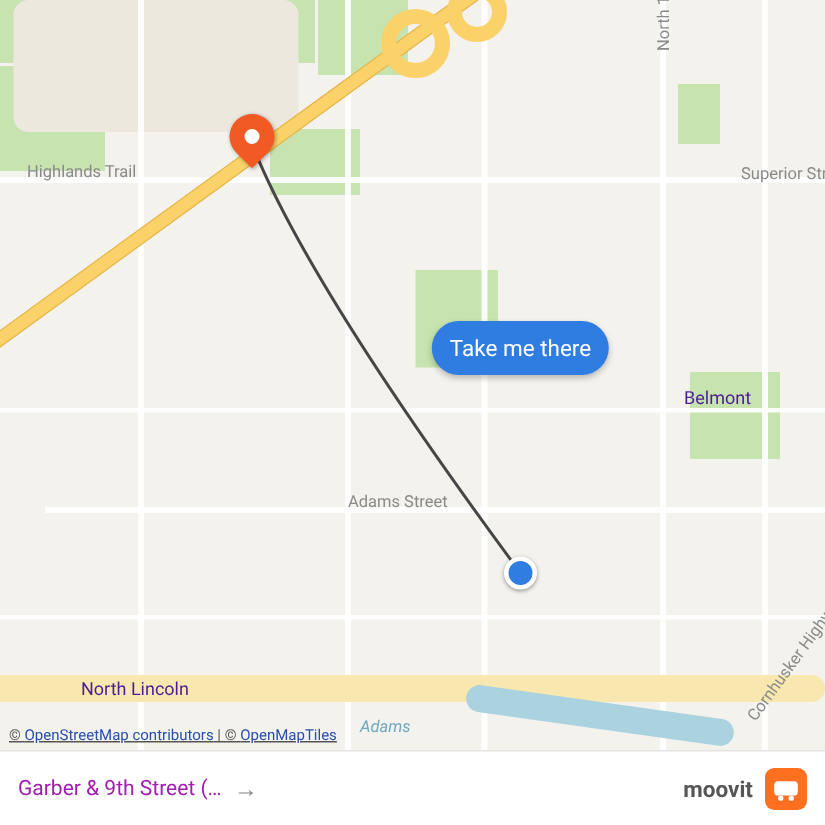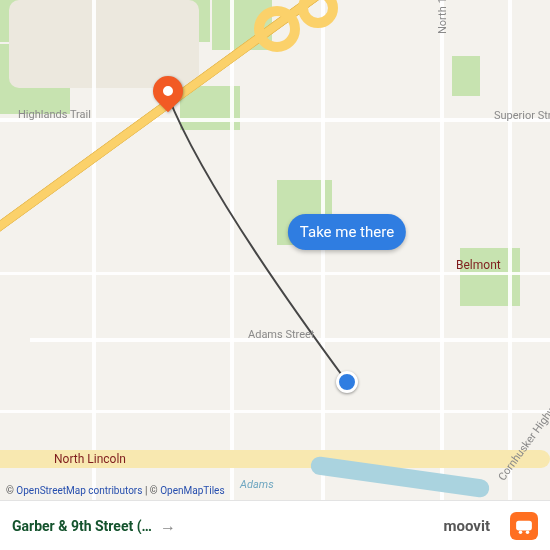--- a/index.html
+++ b/index.html
@@ -5,44 +5,44 @@
   * { margin: 0; padding: 0; box-sizing: border-box; }
   html, body { width: 550px; height: 550px; overflow: hidden; font-family: -apple-system, BlinkMacSystemFont, "Segoe UI", Roboto, Arial, sans-serif; }
   .container { position: relative; width: 532px; height: 550px; background: #fff; }
   .map-area { position: absolute; top: 0; left: 0; width: 550px; height: 500px; background: #f4f2ed; overflow: hidden; }
   
   .park { position: absolute; background: #c7e3b0; }
   .water { position: absolute; background: #aad3df; }
   .neighborhood { position: absolute; background: #ece8de; }
   .grid-line { position: absolute; background: #fff; opacity: .9; }
   .road-label { position: absolute; color: #8a8a8a; font-size: 11px; white-space: nowrap; }
-  .area-label { position: absolute; color: #7f1d1d; font-size: 12px; white-space: nowrap; }
+  .area-label { position: absolute; color: #4c1d95; font-size: 12px; white-space: nowrap; }
   
   .hw77 { position: absolute; width: 620px; height: 10px; background: #fbd16a; border-top: 1px solid #e6b84e; border-bottom: 1px solid #e6b84e; top: 250px; left: -40px; transform-origin: left center; transform: rotate(-36deg); border-radius: 6px; }
   .hw-big { position: absolute; width: 560px; height: 18px; background: #f8e8b0; top: 450px; left: -10px; border-radius: 9px; }
   
   .loop { position: absolute; border: 10px solid #fbd16a; border-radius: 50%; background: transparent; }
   
   svg.arc { position: absolute; top: 0; left: 0; width: 550px; height: 500px; pointer-events: none; }
   
   .origin { position: absolute; width: 22px; height: 22px; border-radius: 50%; background: #2f7de1; border: 3px solid #fff; box-shadow: 0 1px 3px rgba(0,0,0,.4); transform: translate(-50%, -50%); }
   
   .dest { position: absolute; transform: translate(-50%, -100%); }
   .dest-pin { width: 30px; height: 30px; background: #f25a24; border-radius: 50% 50% 50% 0; transform: rotate(-45deg); box-shadow: 0 1px 3px rgba(0,0,0,.35); position: relative; }
   .dest-pin::after { content: ""; position: absolute; width: 10px; height: 10px; background: #fff; border-radius: 50%; top: 10px; left: 10px; }
   
   .take-btn { position: absolute; background: #2f7de1; color: #fff; font-size: 15px; padding: 9px 12px; border-radius: 999px; box-shadow: 0 2px 4px rgba(0,0,0,.25); transform: translate(-50%, -50%); white-space: nowrap; cursor: pointer; }
   
-  .attrib { position: absolute; left: 6px; bottom: 54px; font-size: 10px; color: #555; }
+  .attrib { position: absolute; left: 6px; bottom: 54px; font-size: 10px; color: #555; text-decoration: underline; }
   .attrib a { color: #274fae; text-decoration: none; }
   
   .bottom { position: absolute; bottom: 0; left: 0; width: 550px; height: 50px; background: #fff; border-top: 1px solid #e3e3e3; display: flex; align-items: center; padding: 0 12px; gap: 8px; }
-  .frm, .to { font-size: 14px; color: #14532d; font-weight: 700; white-space: nowrap; overflow: hidden; text-overflow: ellipsis; max-width: 178px; }
+  .frm, .to { font-size: 14px; color: #a21caf; font-weight: 400; white-space: nowrap; overflow: hidden; text-overflow: ellipsis; max-width: 178px; }
   .arrow { color: #888; font-size: 16px; flex: 0 0 auto; }
-  .brand { margin-left: auto; display: flex; align-items: center; gap: 20px; }
+  .brand { margin-left: auto; display: flex; align-items: center; gap: 8px; }
   .brand-word { font-size: 15px; font-weight: 700; color: #565656; }
   .brand-icon { width: 28px; height: 28px; }
 </style>
 </head>
 <body>
 
 <div class="container">
   <div class="map-area">
 
     <div class="park" style="top:0;left:0;width:210px;height:42px"></div>
@@ -71,21 +71,21 @@
     <div class="loop" style="top:-12px;left:298px;width:40px;height:40px"></div>
 
     <div class="water" style="top:468px;left:310px;width:180px;height:18px;border-radius:10px;transform:rotate(8deg)"></div>
 
     <svg class="arc" viewBox="0 0 550 500">
       <path d="M 347 382 Q 205 190 168 96" stroke="#464646" stroke-width="2" fill="none"></path>
     </svg>
 
     <span class="road-label" style="top:108px;left:18px">Highlands Trail</span>
     <span class="road-label" style="top:109px;left:494px">Superior Street</span>
-    <span class="road-label" style="top:328px;left:248px">Adams Street</span>
+    <span class="road-label" style="top:328px;left:232px">Adams Street</span>
     <span class="road-label" style="top:34px;left:436px;transform:rotate(-90deg);transform-origin:left top">North 14th Street</span>
     <span class="road-label" style="top:432px;left:480px;transform:rotate(-54deg)">Cornhusker Highway</span>
     <span class="road-label" style="top:478px;left:240px;font-style:italic;color:#6fa7c1">Adams</span>
     <span class="area-label" style="top:258px;left:456px">Belmont</span>
     <span class="area-label" style="top:452px;left:54px">North Lincoln</span>
 
     <div class="origin" style="top:382px;left:347px"></div>
 
     <div class="dest" style="top:106px;left:168px">
       <div class="dest-pin"></div>

